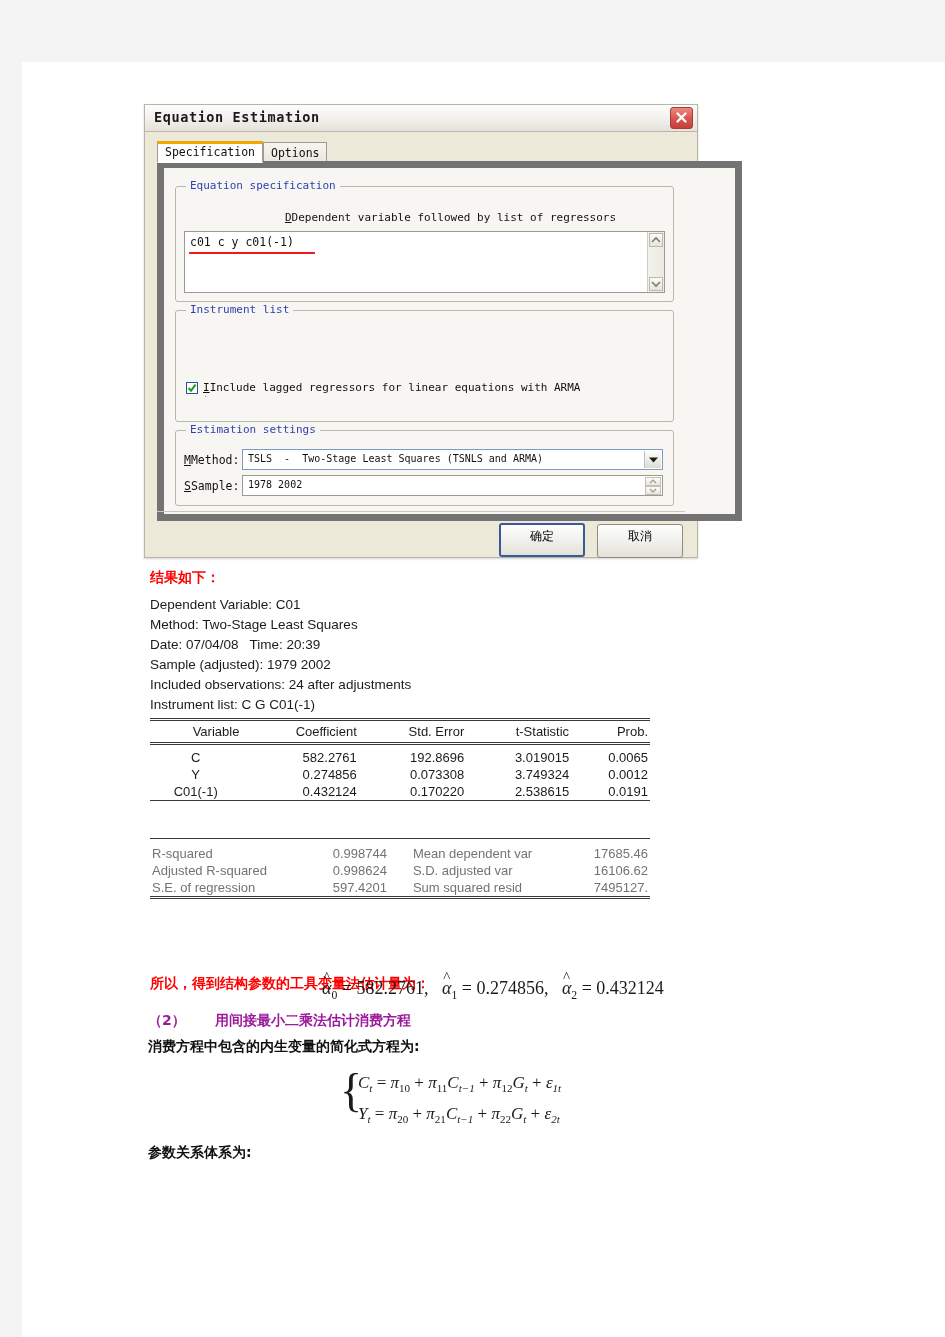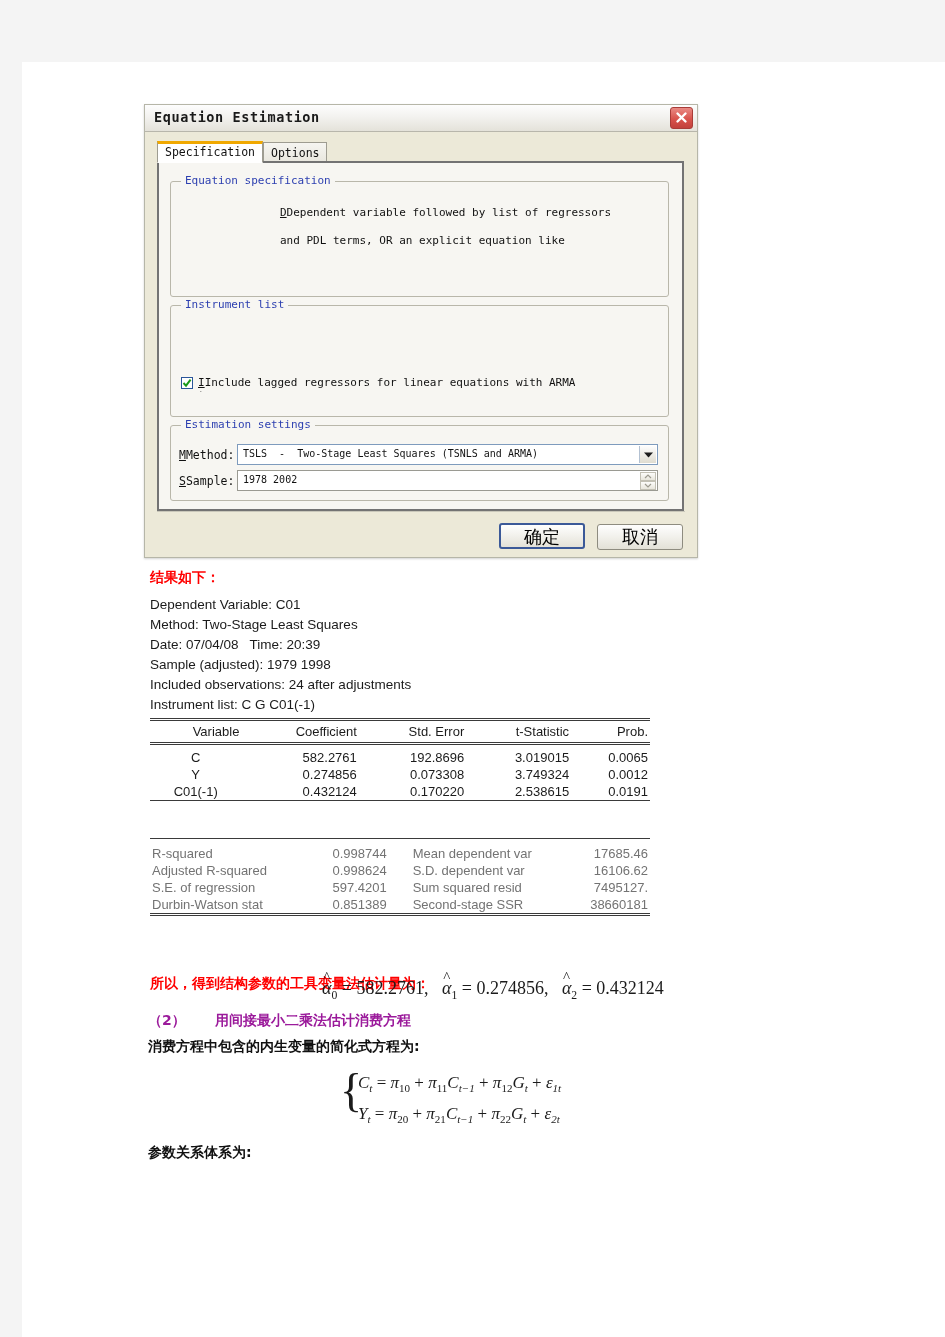--- a/index.html
+++ b/index.html
@@ -94,21 +94,22 @@
     padding-top: 1px;
     top: 0;
     z-index: 2;
   }
 
   .tabpanel {
     position: absolute;
     left: 12px; top: 56px;
     width: 523px; height: 346px;
     background: #f7f6f2;
-    border: 2px solid #737373;
+    border: 7px solid #737373;
+    padding-left: 48px;
   }
 
   
   .group {
     position: absolute;
     border: 1px solid #b9b7aa;
     border-radius: 3px;
   }
   .group-title {
     position: absolute;
@@ -262,25 +263,25 @@
     background: #c9c7ba;
   }
   .dlg-buttons {
     position: absolute;
     left: 0; right: 0; top: 418px;
     text-align: right;
     padding-right: 14px;
   }
   .dlg-btn {
     display: inline-block;
-    width: 86px; height: 26px;
+    width: 86px; height: 34px;
     line-height: 23px;
     text-align: center;
     font-family: "DejaVu Sans", sans-serif;
-    font-size: 18px;
+    font-size: 12px;
     color: #000;
     background: linear-gradient(to bottom,#fefefe 0%,#f2f1ec 48%,#e3e1d7 100%);
     border: 1px solid #8e8c80;
     border-radius: 3px;
     margin-left: 12px;
     cursor: pointer;
     box-sizing: border-box;
   }
   .dlg-btn.default {
     border: 2px solid #3b5998;
@@ -403,20 +404,36 @@
     <span class="tab active">Specification</span><span class="tab">Options</span>
   </div>
 
   <div class="tabpanel">
 
     <div class="group g-eq">
       <div class="group-title">Equation specification</div>
       <div class="hint">
         <span><u>D</u><span>Dependent variable followed by list of regressors</span></span><br>
         <span>and PDL terms, OR an explicit equation like</span>
+      </div>
+      <div class="textarea ta-eq">
+        <div class="ta-text">c01 c y c01(-1)</div>
+        <div class="redline" style="left:4px; top:20px; width:126px;"></div>
+        <div class="vscroll">
+          <div class="sb-btn sb-up">
+            <svg width="10" height="8" viewBox="0 0 10 8">
+                <path d="M1 6 L5 2 L9 6" stroke="#7b7a70" stroke-width="1.6" fill="none"></path>
+              </svg>
+          </div>
+          <div class="sb-btn sb-dn">
+            <svg width="10" height="8" viewBox="0 0 10 8">
+                <path d="M1 2 L5 6 L9 2" stroke="#7b7a70" stroke-width="1.6" fill="none"></path>
+              </svg>
+          </div>
+        </div>
       </div>
     </div>
 
     <div class="group g-inst">
       <div class="group-title">Instrument list</div>
       <div class="checkrow">
         <div class="checkbox">
           <svg width="10" height="10" viewBox="0 0 10 10">
               <path d="M1.5 5 L4 7.6 L8.6 1.6" stroke="#1a9a1a" stroke-width="2" fill="none"></path>
             </svg>
@@ -464,21 +481,21 @@
   </div>
 </div>
 
 <div class="doc">
 
   <div class="red-head" style="left:150px; top:569px;">结果如下：</div>
 
   <div class="out-line" style="top:597px;">Dependent Variable: C01</div>
   <div class="out-line" style="top:617px;">Method: Two-Stage Least Squares</div>
   <div class="out-line" style="top:637px;">Date: 07/04/08   Time: 20:39</div>
-  <div class="out-line" style="top:657px;">Sample (adjusted): 1979 1998</div>
+  <div class="out-line" style="top:657px;">Sample (adjusted): 1979 2002</div>
   <div class="out-line" style="top:677px;">Included observations: 24 after adjustments</div>
   <div class="out-line" style="top:697px;">Instrument list: C G C01(-1)</div>
 
   <table class="restable">
     <tbody>
         <tr class="hdr">
       <td class="rule-d cname">Variable</td>
       <td class="rule-d">Coefficient</td>
       <td class="rule-d">Std. Error</td>
       <td class="rule-d">t-Statistic</td>
@@ -532,34 +549,28 @@
     </tr>
     <tr>
       <td class="lab">R-squared</td>
       <td class="val">0.998744</td>
       <td class="lab2">Mean dependent var</td>
       <td class="val2">17685.46</td>
     </tr>
     <tr>
       <td class="lab">Adjusted R-squared</td>
       <td class="val">0.998624</td>
-      <td class="lab2">S.D. dependent var</td>
+      <td class="lab2">S.D. adjusted var</td>
       <td class="val2">16106.62</td>
     </tr>
     <tr>
       <td class="lab">S.E. of regression</td>
       <td class="val">597.4201</td>
       <td class="lab2">Sum squared resid</td>
       <td class="val2">7495127.</td>
-    </tr>
-    <tr>
-      <td class="lab">Durbin-Watson stat</td>
-      <td class="val">0.851389</td>
-      <td class="lab2">Second-stage SSR</td>
-      <td class="val2">38660181</td>
     </tr>
     <tr class="spacer-row">
       <td class="rule-d"></td>
           <td class="rule-d"></td>
           <td class="rule-d"></td>
           <td class="rule-d"></td>
     </tr>
   </tbody>
     </table>
 

